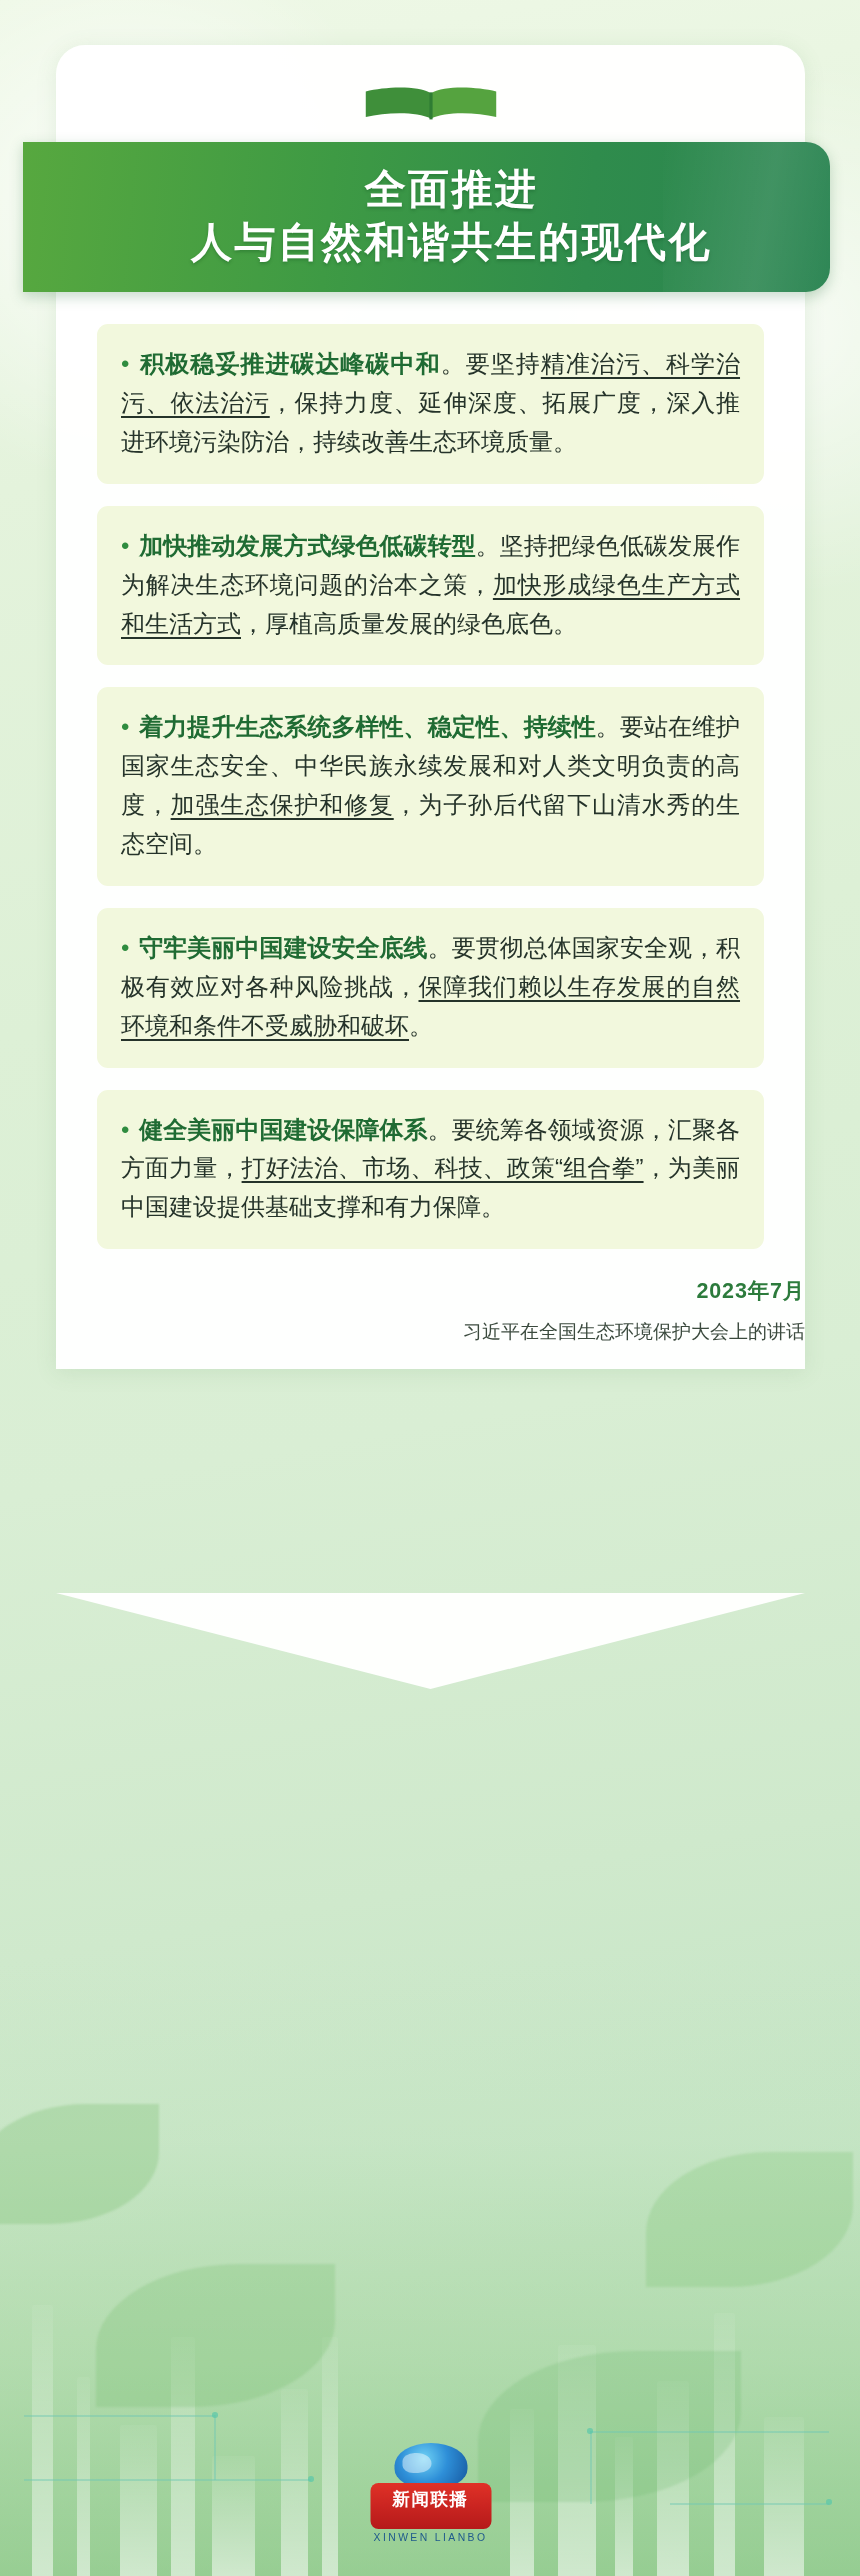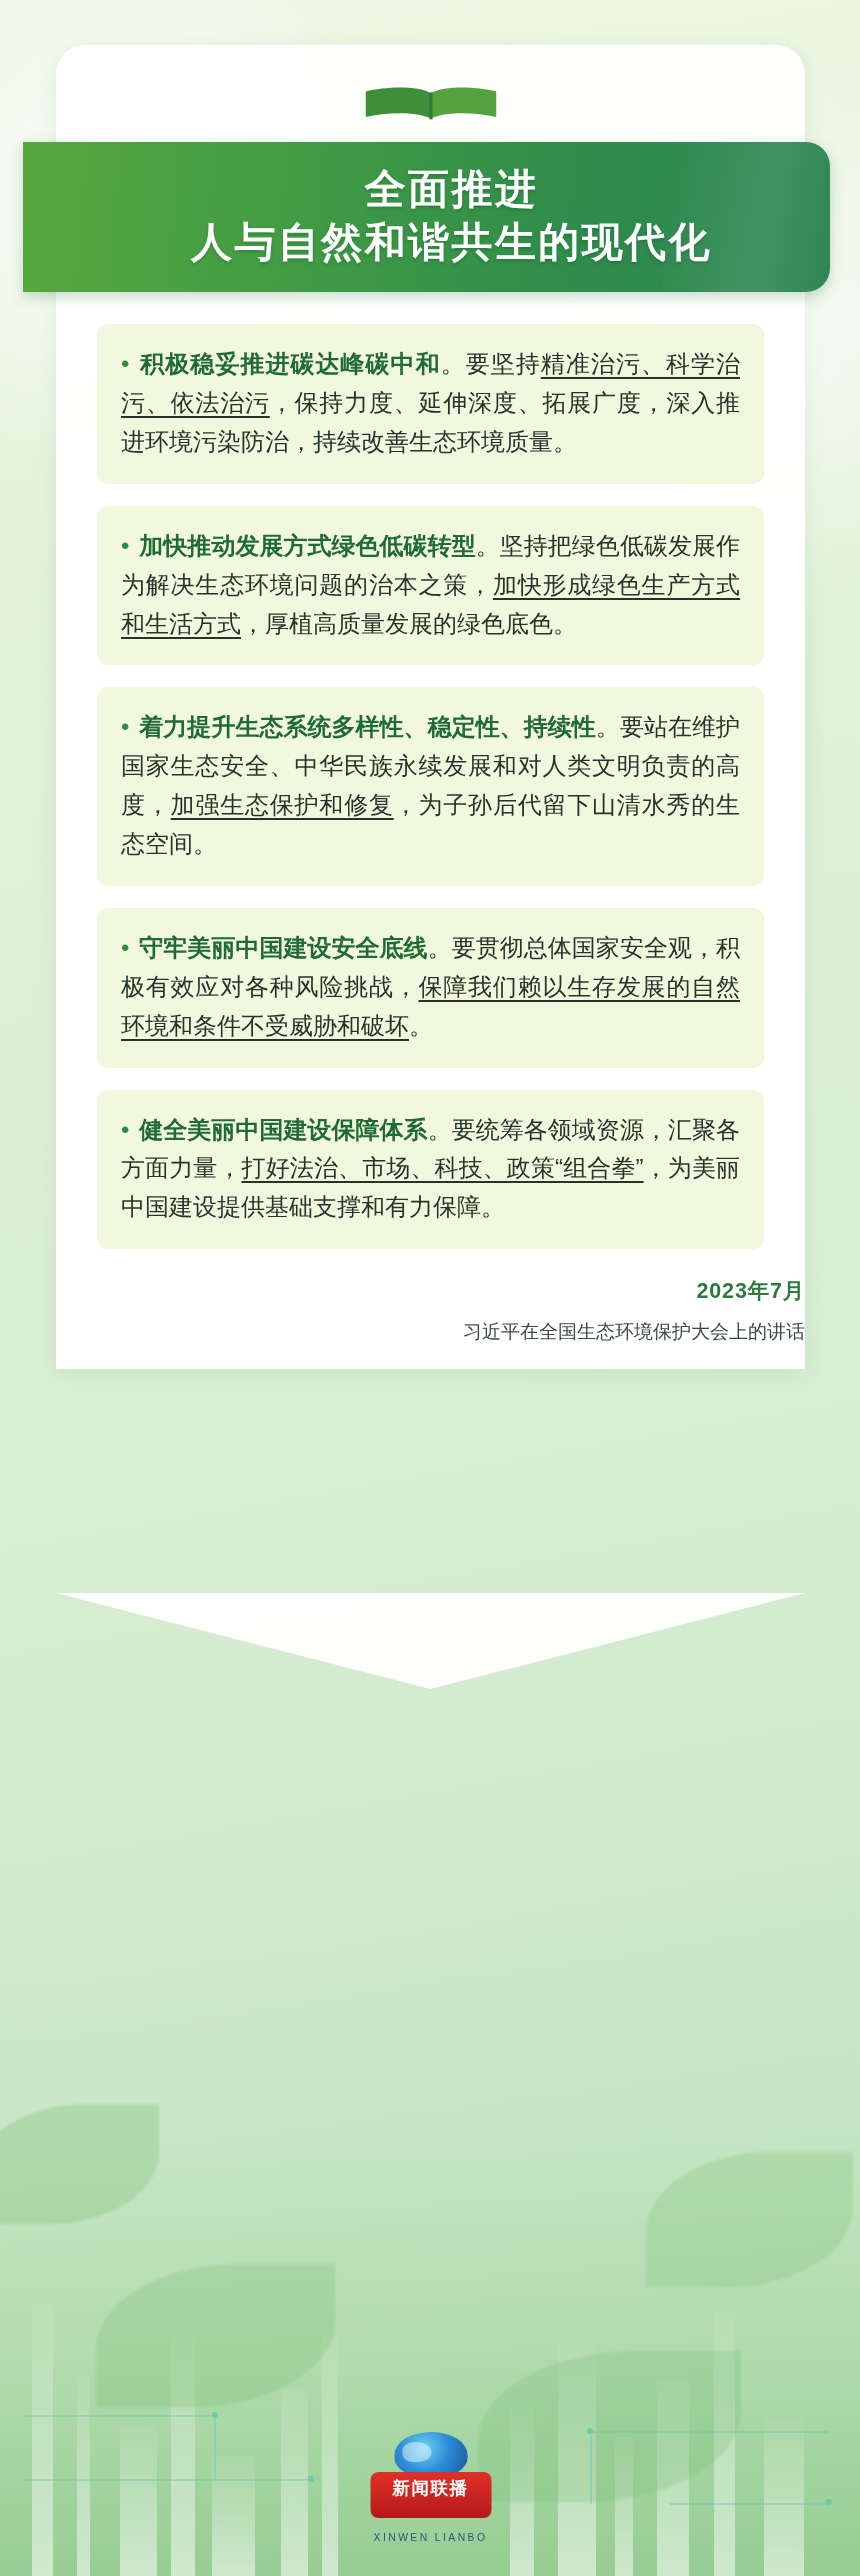--- a/index.html
+++ b/index.html
@@ -131,21 +131,21 @@
   .globe::before{
     content:""; position:absolute; left:12%; top:22%; width:40%; height:46%;
     background: rgba(255,255,255,0.45); border-radius: 45% 55% 50% 40%;
   }
   .xwlb-band {
     background: linear-gradient(#e03127, #b5191a); color: #fff;
     font-size: 17.5px; font-weight: bold; letter-spacing: 1.6px;
     padding: 4px 0 18px; border-radius: 8px; margin-top: -4.8px;
     position: relative; z-index: 2;
   }
-  .xwlb-sub { color: #e8f5ff; font-size: 10.4px; letter-spacing: 2.4px; margin-top: 14px; }
+  .xwlb-sub { color: #e8f5ff; font-size: 10.4px; letter-spacing: 2.4px; margin-top: 3px; }
 </style>
 </head>
 <body>
 
 <div class="bg-layer">
   <div class="bg-glow-1"></div>
   <div class="bg-glow-2"></div>
   <div class="bg-city"></div>
 
   <div class="tower" style="left:32px; width:21px; height:271px;"></div>

